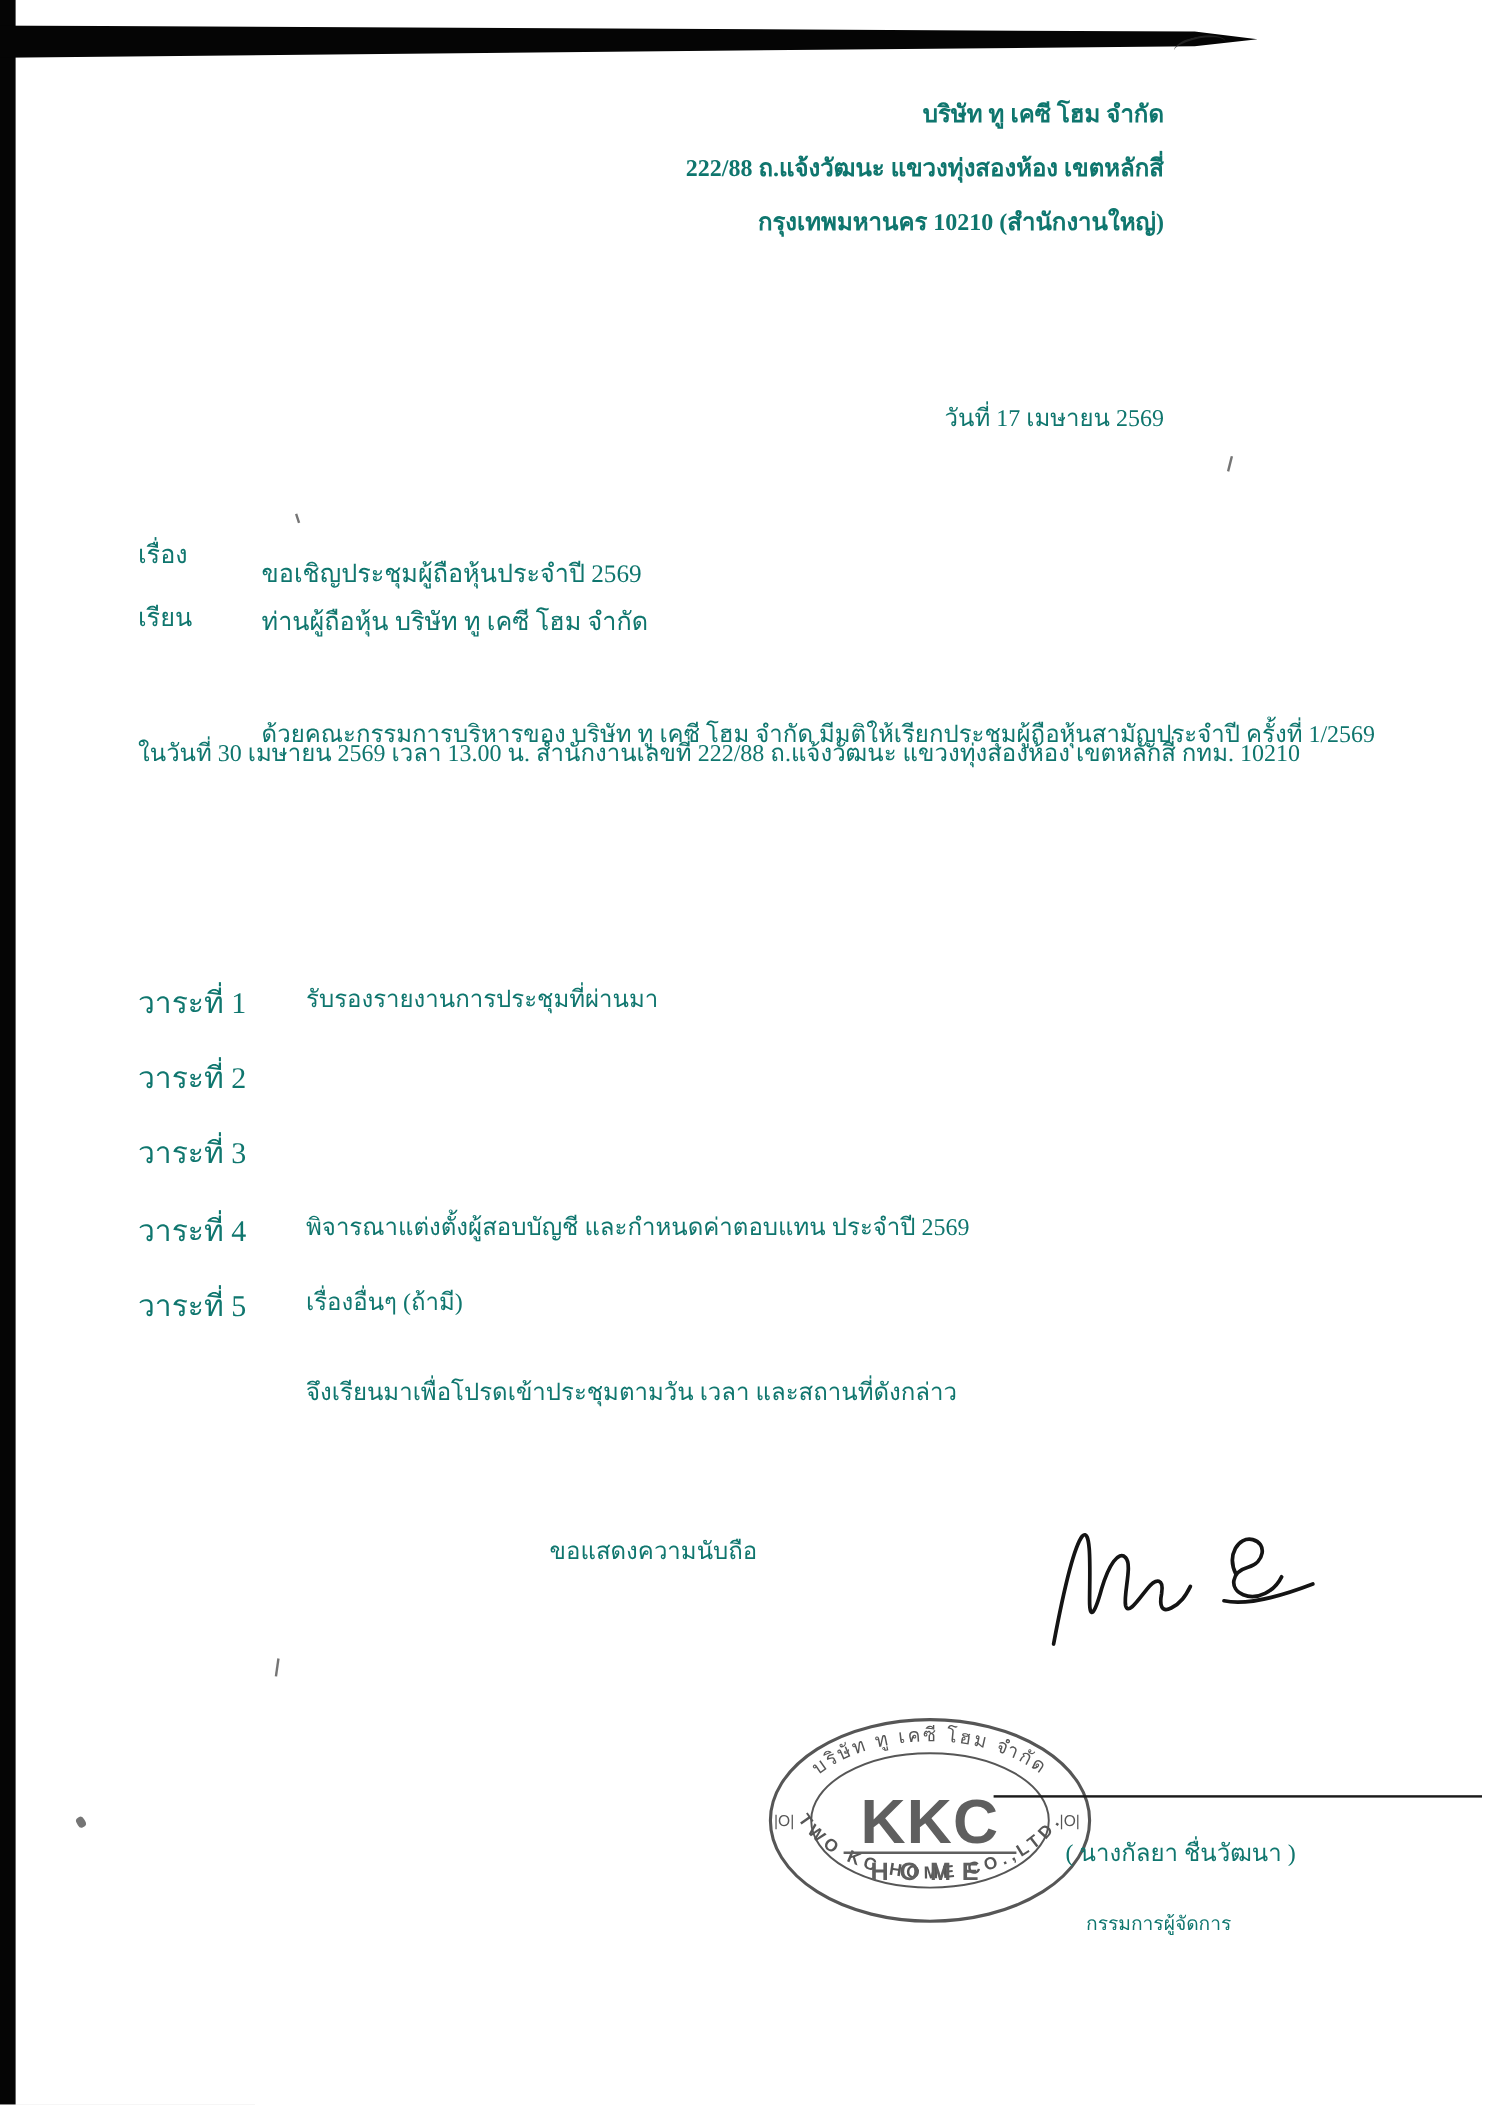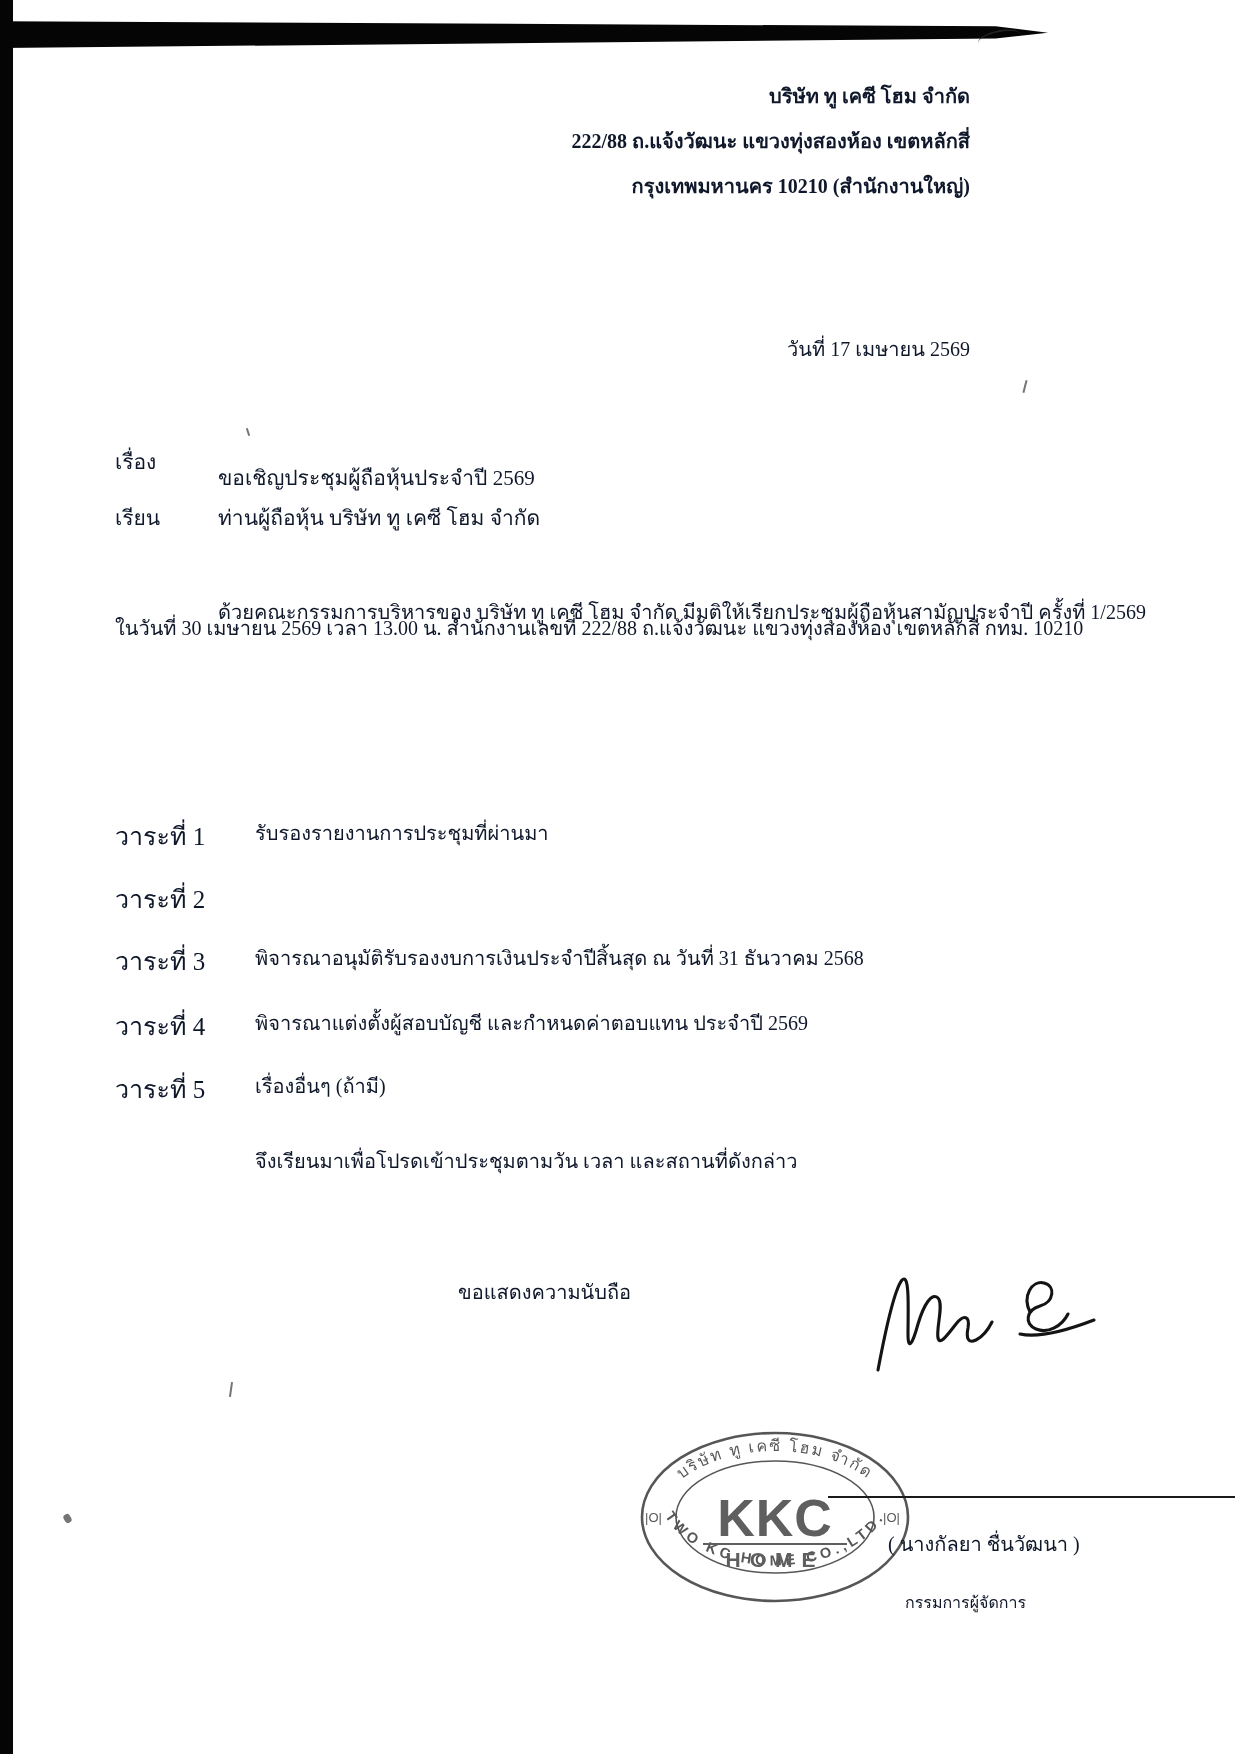--- a/index.html
+++ b/index.html
@@ -1,20 +1,20 @@
 <!DOCTYPE html>
 <html><head>
 <meta charset="utf-8">
 <style>
   html,body{margin:0;padding:0;background:#e8e8e8;}
   .page{
     position:relative;width:1240px;height:1754px;background:#ffffff;
     margin:0 auto;overflow:hidden;
     font-family:"Liberation Serif","DejaVu Serif",serif;
-    color:#0f172a;
+    color:#0f766e;
   }
   .t{position:absolute;white-space:nowrap;line-height:1.35;}
   
   .edge-left{position:absolute;left:0;top:0;width:13px;height:1754px;background:#050505;}
   .edge-top{position:absolute;left:0;top:18px;width:1048px;height:32px;background:#050505;
     clip-path:polygon(0% 10%,95% 26%,100% 46%,95% 64%,0% 94%);}
   .curl{position:absolute;left:978px;top:30px;width:44px;height:16px;
     border-top:2px solid #2b2b2b;border-radius:50% 70% 0 0;transform:rotate(-14deg);opacity:.75;}
   .speck{position:absolute;background:#3a3a3a;opacity:.7;}
   
@@ -55,33 +55,32 @@
   <div class="hdr">
     <div>บริษัท ทู เคซี โฮม จำกัด</div>
     <div>222/88  ถ.แจ้งวัฒนะ  แขวงทุ่งสองห้อง  เขตหลักสี่</div>
     <div>กรุงเทพมหานคร 10210 (สำนักงานใหญ่)</div>
   </div>
 
   <div class="date t">วันที่ 17 เมษายน 2569</div>
 
   <div class="t lbl" style="left:115px;top:448px;">เรื่อง</div>
   <div class="t lbl" style="left:218px;top:464px;">ขอเชิญประชุมผู้ถือหุ้นประจำปี 2569</div>
-  <div class="t lbl" style="left:115px;top:504px;">เรียน</div>
+  <div class="t lbl" style="left:115px;top:504px;font-family:Liberation Mono, monospace;">เรียน</div>
   <div class="t lbl" style="left:218px;top:504px;">ท่านผู้ถือหุ้น บริษัท ทู เคซี โฮม จำกัด</div>
 
   <div class="t body-line" style="left:218px;top:575px;margin-top:24px;">ด้วยคณะกรรมการบริหารของ บริษัท ทู เคซี โฮม จำกัด มีมติให้เรียกประชุมผู้ถือหุ้นสามัญประจำปี ครั้งที่ 1/2569</div>
   <div class="t body-line" style="left:115px;top:615px;">ในวันที่ 30 เมษายน 2569 เวลา 13.00 น. สำนักงานเลขที่  222/88  ถ.แจ้งวัฒนะ  แขวงทุ่งสองห้อง  เขตหลักสี่  กทม.  10210</div>
 
   <div class="t agenda-lbl" style="left:115px;top:820px;">วาระที่ 1</div>
   <div class="t agenda-txt" style="left:255px;top:820px;">รับรองรายงานการประชุมที่ผ่านมา</div>
 
   <div class="t agenda-lbl" style="left:115px;top:883px;">วาระที่ 2</div>
 
   <div class="t agenda-lbl" style="left:115px;top:945px;">วาระที่ 3</div>
-  <div class="t agenda-txt" style="left:255px;top:945px;">พิจารณาอนุมัติรับรองงบการเงินประจำปีสิ้นสุด ณ วันที่ 31 ธันวาคม 2568</div>
 
   <div class="t agenda-lbl" style="left:115px;top:1010px;">วาระที่ 4</div>
   <div class="t agenda-txt" style="left:255px;top:1010px;">พิจารณาแต่งตั้งผู้สอบบัญชี และกำหนดค่าตอบแทน ประจำปี 2569</div>
 
   <div class="t agenda-lbl" style="left:115px;top:1073px;">วาระที่ 5</div>
   <div class="t agenda-txt" style="left:255px;top:1073px;">เรื่องอื่นๆ (ถ้ามี)</div>
 
   <div class="t body-line" style="left:255px;top:1148px;">จึงเรียนมาเพื่อโปรดเข้าประชุมตามวัน  เวลา  และสถานที่ดังกล่าว</div>
 
   <div class="salutation">ขอแสดงความนับถือ</div>

